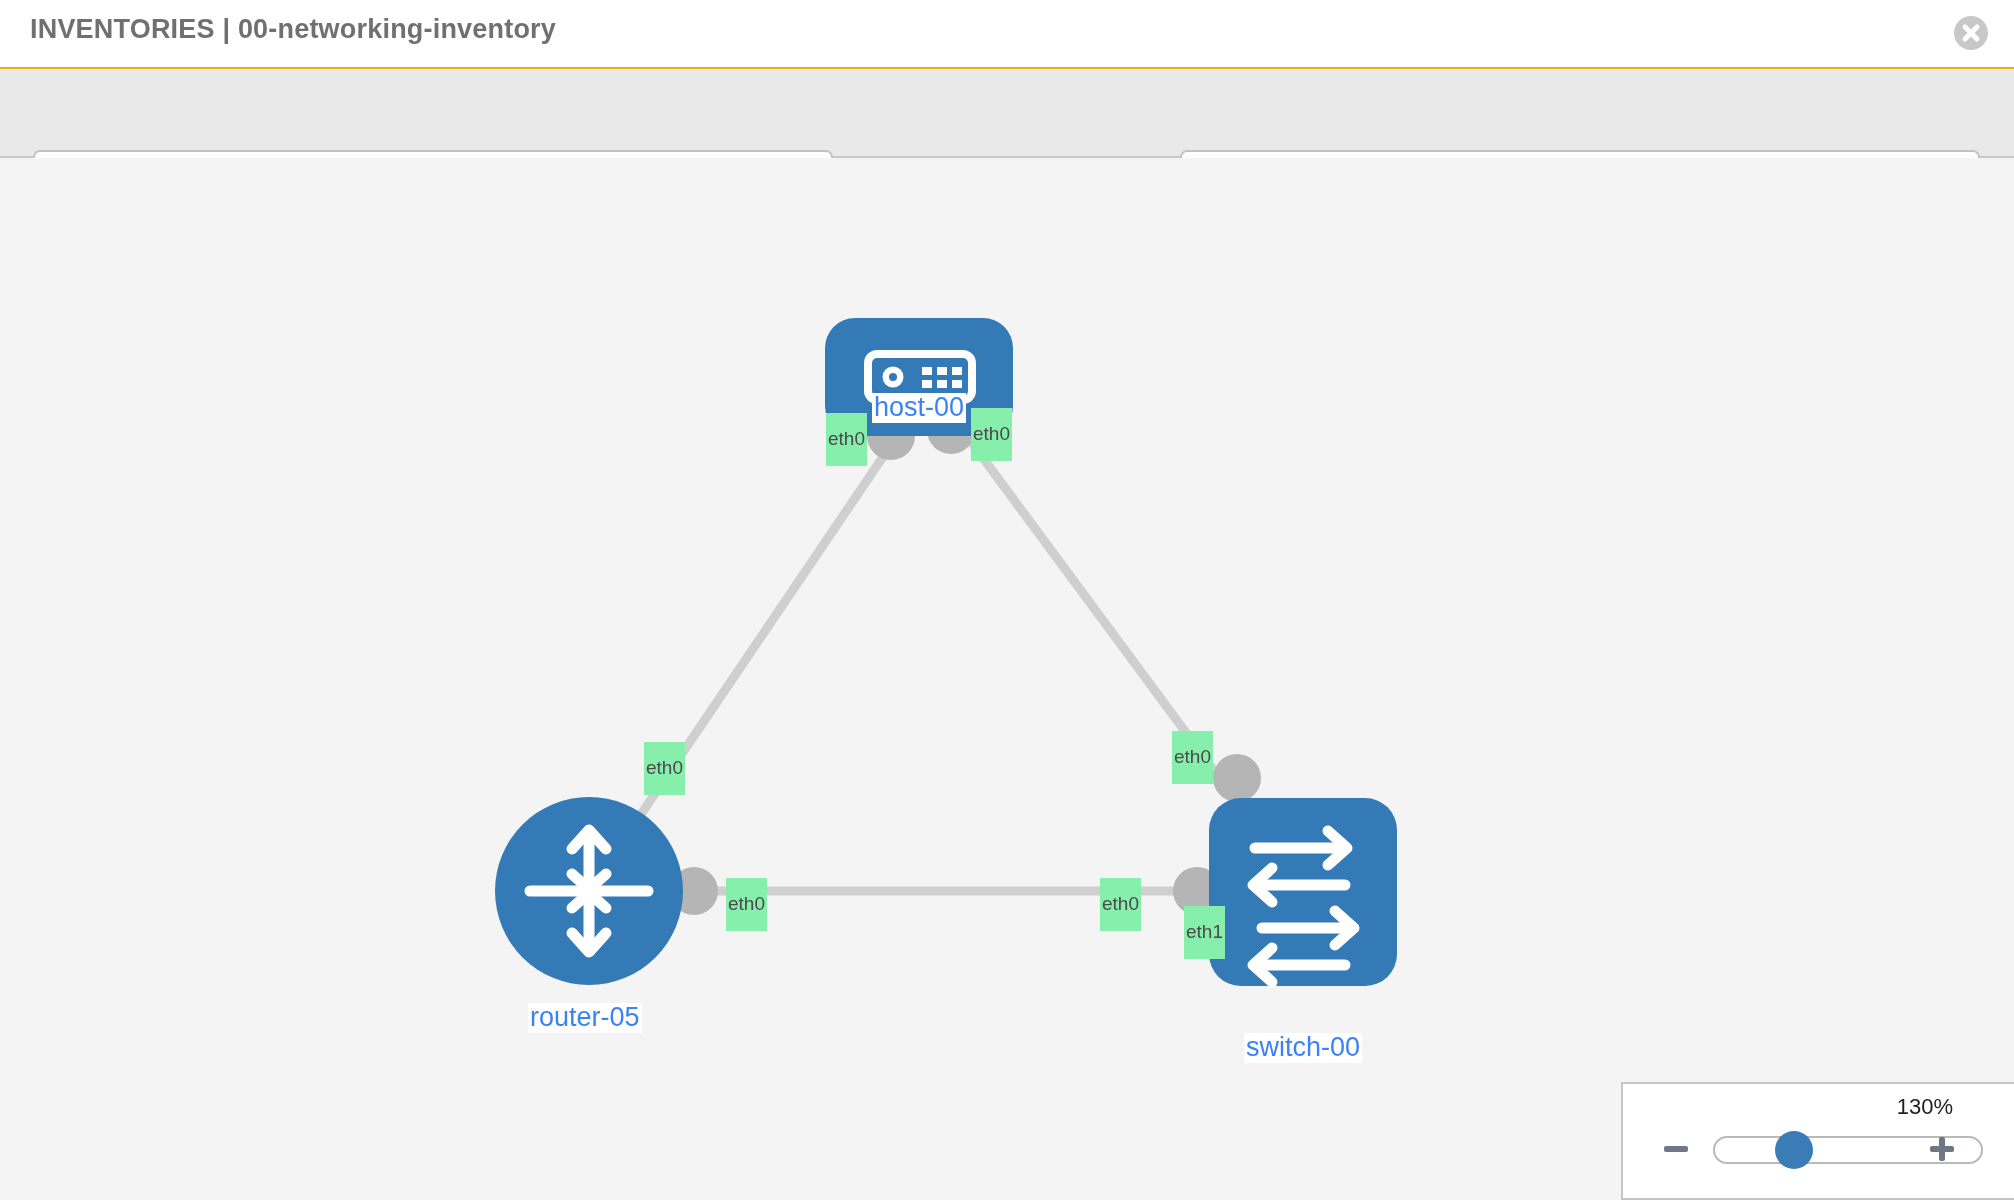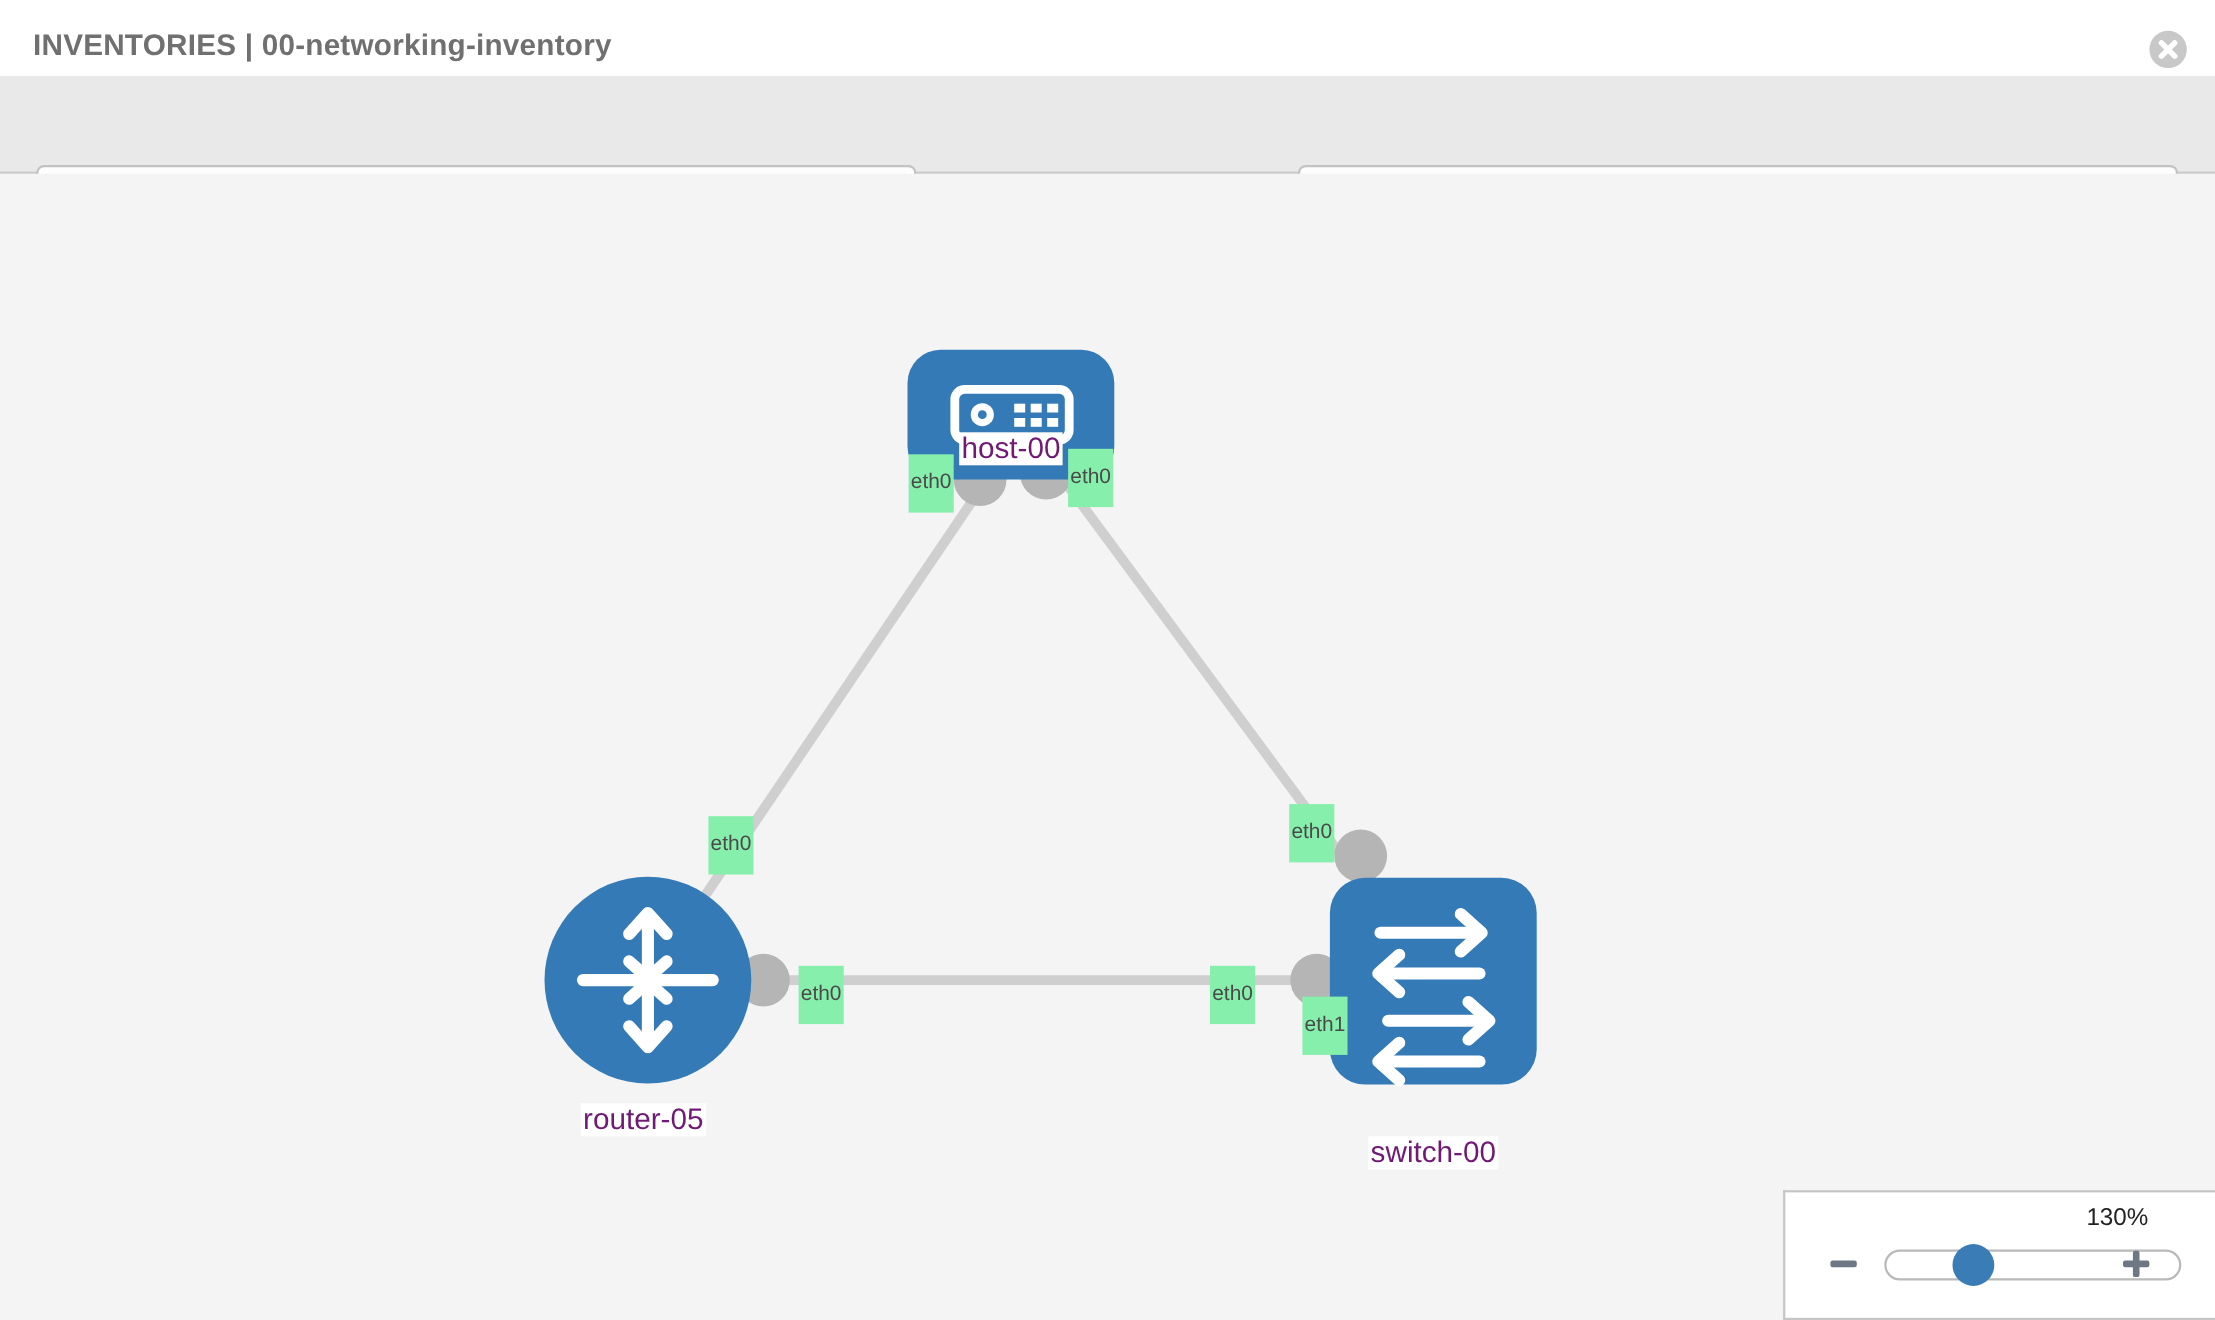--- a/index.html
+++ b/index.html
@@ -14,24 +14,24 @@
 
   #app {
     position: relative;
     width: 2014px; height: 1200px;
     background: #ffffff;
   }
 
   
   .header {
     position: absolute;
-    left: 0; top: 12px;
+    left: 0; top: 0;
     width: 2014px; height: 69px;
     background: #ffffff;
-    border-bottom: 2px solid #701a75;
+    border-bottom: 2px solid #eab308;
   }
   .header-title {
     position: absolute;
     left: 30px; top: 14px;
     font-size: 27px;
     font-weight: bold;
     color: #707070;
     letter-spacing: 0.2px;
     white-space: nowrap;
   }
@@ -101,21 +101,21 @@
   .topology-svg {
     position: absolute;
     left: 0; top: 0;
     width: 2014px; height: 1042px;
   }
 
   
   .node-label {
     position: absolute;
     font-size: 27px;
-    color: #701a75;
+    color: #3b82f6;
     background: #ffffff;
     white-space: nowrap;
     padding: 0 2px;
     line-height: 1.1;
   }
   .iface-label {
     position: absolute;
     font-size: 19px;
     color: #4a4a4a;
     background: #86efac;

